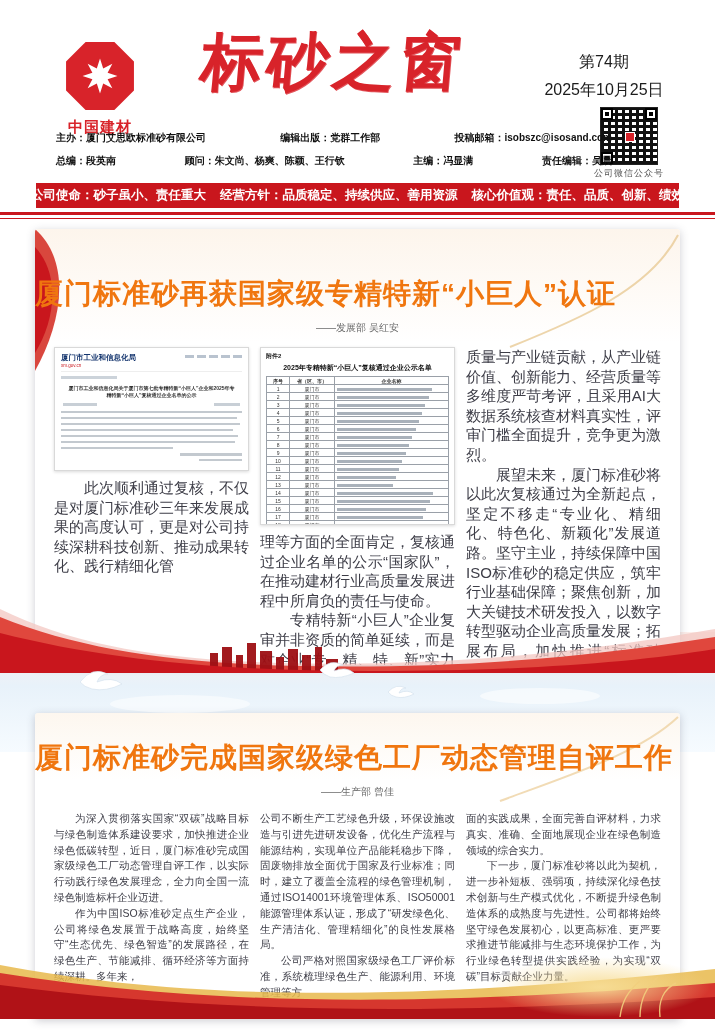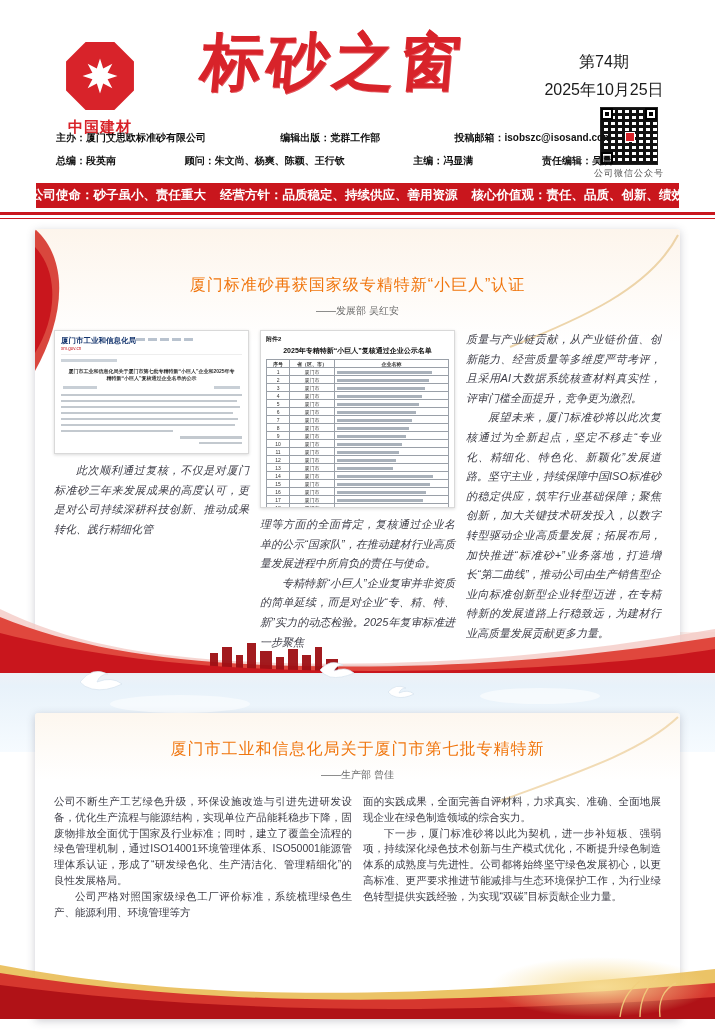--- a/index.html
+++ b/index.html
@@ -42,35 +42,35 @@
 
   
   .content{position:relative;height:806px;margin-top:5px;}
   .card{position:absolute;left:35px;width:645px;background:#fff;border-radius:3px;
     box-shadow:0 2px 8px rgba(60,60,80,.25);overflow:hidden;z-index:1;}
   .card1{top:5px;height:436px;background:linear-gradient(180deg,#fdf5ec 0%,#ffffff 26%);}
   .card2{top:489px;height:306px;background:linear-gradient(180deg,#fdf7ef 0%,#ffffff 22%);}
   .corner-ribbon{position:absolute;left:0;top:0;z-index:2;}
   .gold-arc{position:absolute;right:0;top:0;z-index:0;}
 
-  .art-title{position:relative;margin:0;text-align:center;color:#f0760f;font-weight:normal;font-size:16px;letter-spacing:1px;z-index:3;}
+  .art-title{position:relative;margin:0;text-align:left;color:#f0760f;font-weight:bold;font-size:28px;letter-spacing:1px;z-index:3;}
   .card1 .art-title{padding-top:46px;}
   .card2 .art-title{padding-top:26px;}
   .byline{position:relative;text-align:center;color:#6b6b6b;font-size:10px;margin:8px 0 12px;z-index:3;}
 
   .cols{position:relative;display:flex;gap:11px;padding:0 19px;z-index:3;}
   .col{flex:1;min-width:0;}
-  .card1 .col p{margin:0;font-size:11px;line-height:19.6px;text-align:justify;color:#3d3d47;font-style:italic;}
+  .card1 .col p{margin:0;font-size:15px;line-height:19.6px;text-align:justify;color:#3d3d47;}
   .card2 .col p{margin:0;font-size:10.5px;line-height:15.8px;text-align:justify;color:#3d3d47;}
   p.indent{text-indent:2em;}
 
   
   .gov-shot{background:#fff;border:1px solid #d9d9d9;box-shadow:0 1px 3px rgba(0,0,0,.15);
     padding:5px 6px;margin-bottom:7px;height:112px;overflow:hidden;}
-  .gov-head{display:flex;align-items:flex-start;border-bottom:1px solid #eee;padding-bottom:3px;}
+  .gov-head{display:flex;align-items:flex-start;justify-content:space-between;border-bottom:1px solid #eee;padding-bottom:3px;}
   .gov-site{font-size:7.5px;font-weight:bold;color:#14356e;font-family:"DejaVu Serif","Liberation Serif",serif;}
   .gov-domain{font-size:4.5px;color:#c9161d;}
   .gov-nav{display:flex;gap:3px;margin-top:2px;}
   .gov-nav i{display:block;width:9px;height:3px;background:#b9c3cf;}
   .crumb-bar{width:56px;height:3px;background:#ccd3da;margin:4px 0 6px;}
   .gov-doc-title{font-size:5px;font-weight:bold;color:#333;text-align:center;line-height:7px;padding:0 6px;margin-bottom:4px;}
   .meta-row{display:flex;justify-content:space-between;margin:3px 2px 5px;}
   .meta-row i{display:block;height:2.5px;background:#c8cfd6;}
   .gov-lines i{display:block;height:2.5px;background:#c3c9cf;margin-bottom:3.5px;}
   .gov-sign{display:flex;flex-direction:column;align-items:flex-end;gap:3px;margin-top:4px;}
@@ -348,24 +348,28 @@
         <path d="M388 36 Q396 27 406 32 Q401 32 399 37 Q408 33 414 38 Q404 43 396 41 Q391 40 388 36 Z"></path>
       </g>
       <ellipse cx="540" cy="40" rx="60" ry="8" fill="#ffffff" opacity="0.55"></ellipse>
       <ellipse cx="180" cy="48" rx="70" ry="9" fill="#ffffff" opacity="0.5"></ellipse>
     </svg>
 
     <section class="card card2">
       <svg class="gold-arc" width="200" height="90" viewBox="0 0 200 90">
         <path d="M20,88 C90,62 160,40 198,4" fill="none" stroke="#edd2a2" stroke-width="2" opacity="0.8"></path>
       </svg>
-      <h2 class="art-title">厦门市工业和信息化局关于厦门市第七批专精特新</h2>
+      <h2 class="art-title">厦门标准砂完成国家级绿色工厂动态管理自评工作</h2>
       <div class="byline">——生产部 曾佳</div>
 
       <div class="cols">
+        <div class="col">
+          <p class="indent">为深入贯彻落实国家“双碳”战略目标与绿色制造体系建设要求，加快推进企业绿色低碳转型，近日，厦门标准砂完成国家级绿色工厂动态管理自评工作，以实际行动践行绿色发展理念，全力向全国一流绿色制造标杆企业迈进。</p>
+          <p class="indent">作为中国ISO标准砂定点生产企业，公司将绿色发展置于战略高度，始终坚守“生态优先、绿色智造”的发展路径，在绿色生产、节能减排、循环经济等方面持续深耕。多年来，</p>
+        </div>
         <div class="col">
           <p>公司不断生产工艺绿色升级，环保设施改造与引进先进研发设备，优化生产流程与能源结构，实现单位产品能耗稳步下降，固废物排放全面优于国家及行业标准；同时，建立了覆盖全流程的绿色管理机制，通过ISO14001环境管理体系、ISO50001能源管理体系认证，形成了“研发绿色化、生产清洁化、管理精细化”的良性发展格局。</p>
           <p class="indent">公司严格对照国家级绿色工厂评价标准，系统梳理绿色生产、能源利用、环境管理等方</p>
         </div>
         <div class="col">
           <p>面的实践成果，全面完善自评材料，力求真实、准确、全面地展现企业在绿色制造领域的综合实力。</p>
           <p class="indent">下一步，厦门标准砂将以此为契机，进一步补短板、强弱项，持续深化绿色技术创新与生产模式优化，不断提升绿色制造体系的成熟度与先进性。公司都将始终坚守绿色发展初心，以更高标准、更严要求推进节能减排与生态环境保护工作，为行业绿色转型提供实践经验，为实现“双碳”目标贡献企业力量。</p>
         </div>
       </div>
     </section>

